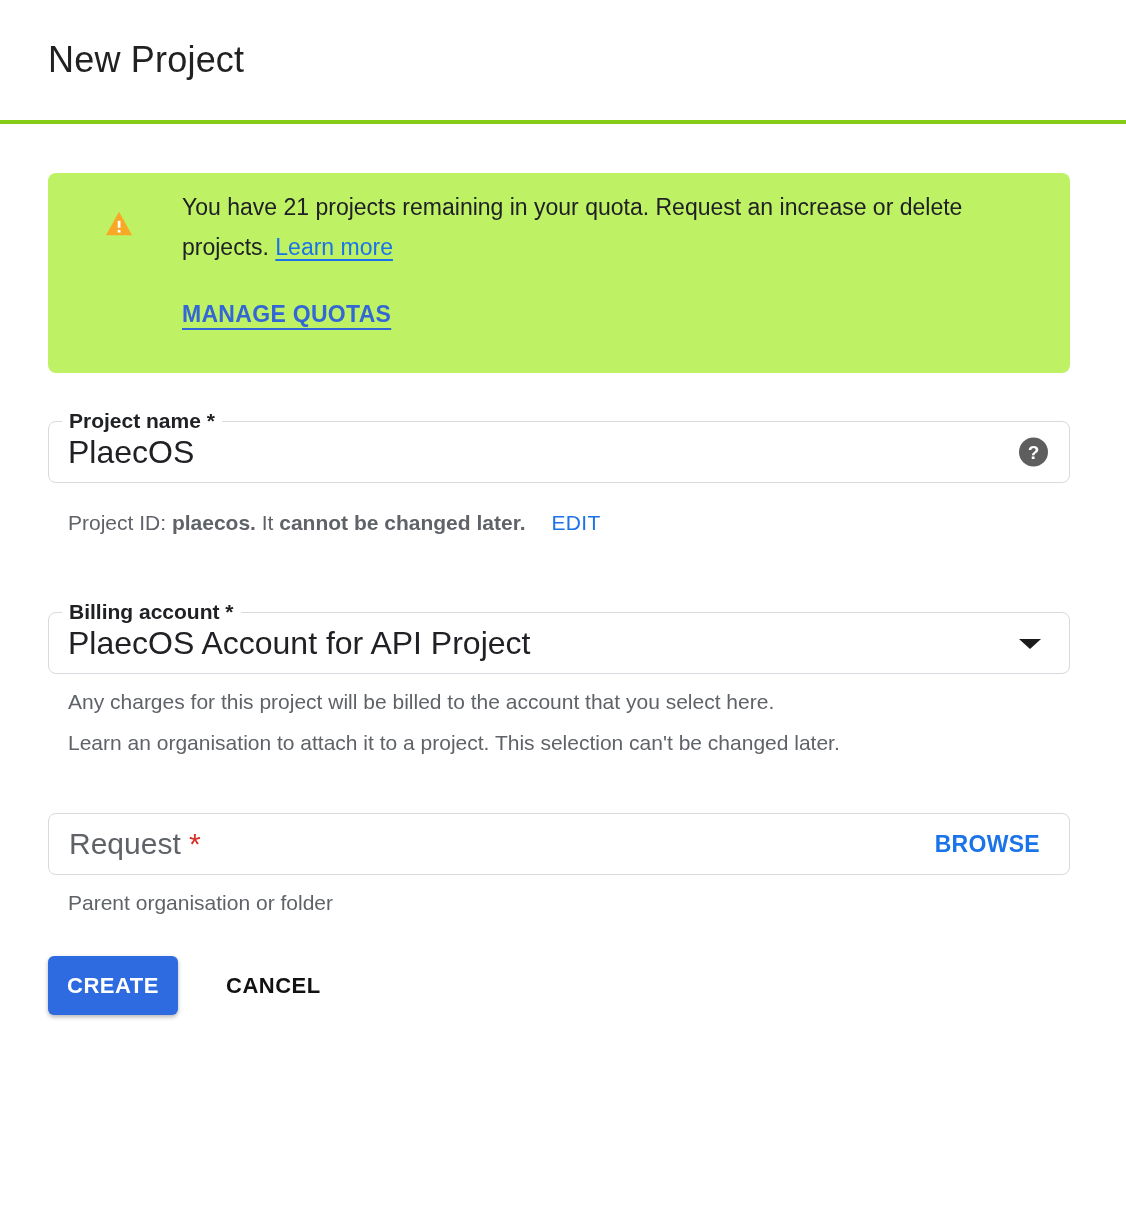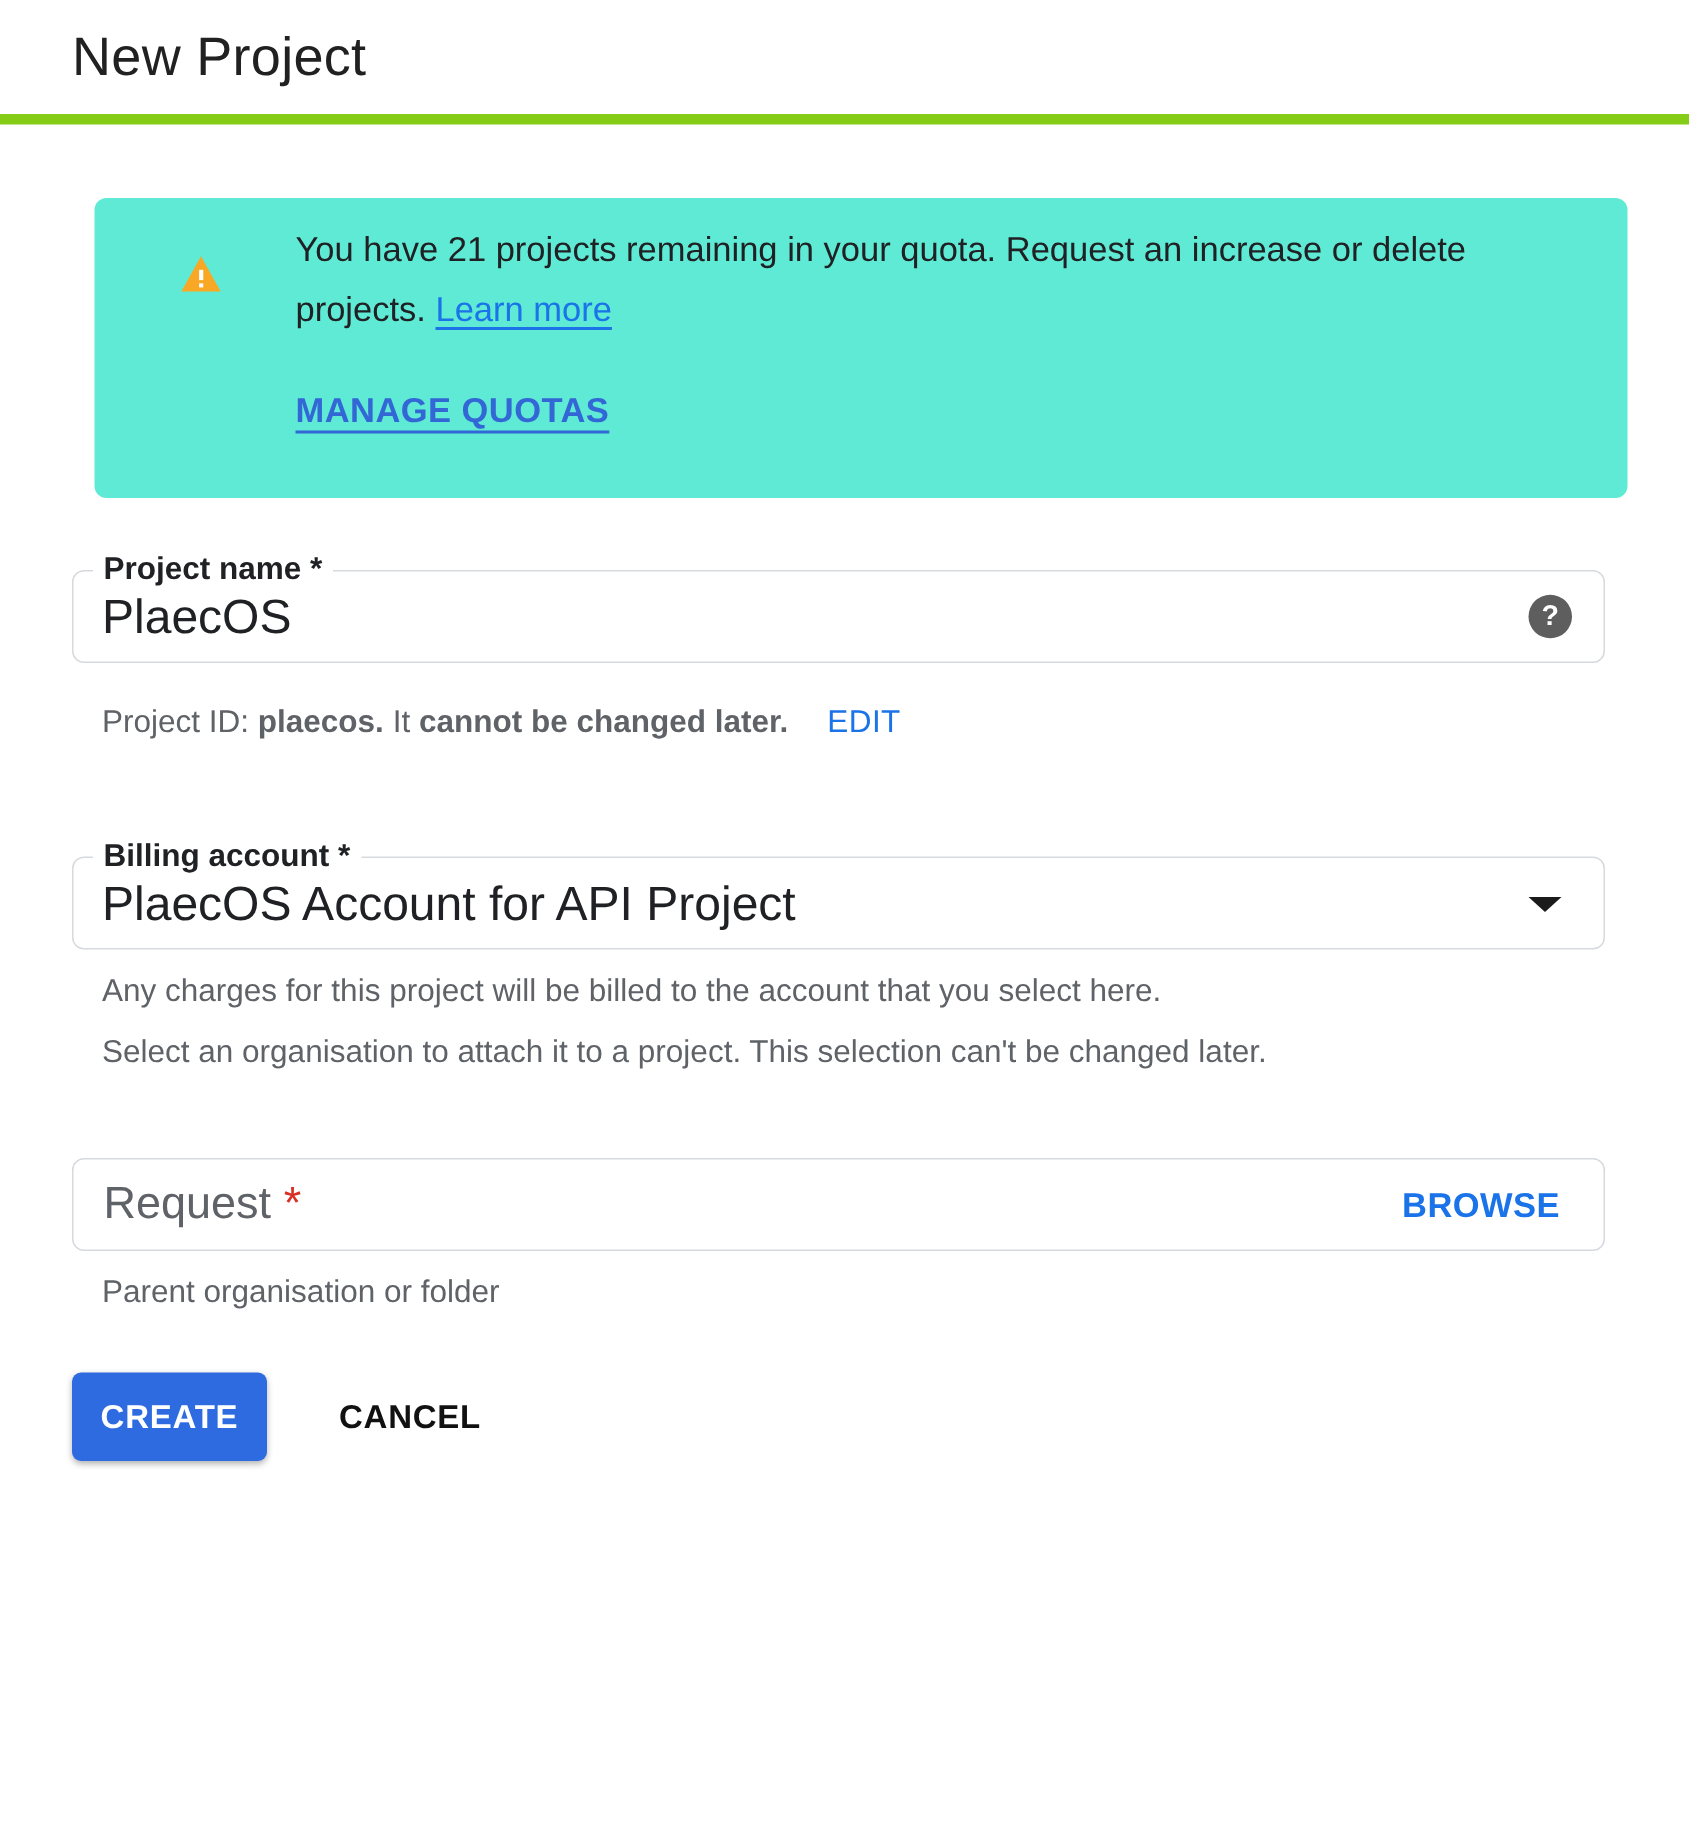--- a/index.html
+++ b/index.html
@@ -28,40 +28,39 @@
     display: flex; flex-direction: column; justify-content: space-between;
     padding: 1px 0;
   }
   .hamburger span { display: block; width: 38px; height: 5px; background: #3c4043; border-radius: 1px; }
   .logo { margin-left: 36px; font-size: 40px; letter-spacing: -0.5px; display: flex; align-items: baseline; }
   .logo-google span { font-weight: 400; }
   .logo-suffix { color: #9aa0a6; margin-left: 12px; font-weight: 400; }
 
   
   .page-header {
-    height: 83px;
+    height: 124px;
     display: flex; align-items: center;
     padding-left: 48px;
-    border-bottom: 7px solid #84cc16;
+    border-bottom: 4px solid #84cc16;
     background: #fff;
     position: relative; z-index: 2;
   }
   .page-header h1 { font-size: 36px; font-weight: 400; color: #212121; letter-spacing: 0.2px; }
 
   
   .content { padding: 0 56px 0 48px; }
 
   
   .notice {
     margin-top: 49px;
     width: 1022px; height: 200px;
-    background: #5eead4;
+    background: #bef264;
     border-radius: 8px;
     position: relative;
-    margin-left: 15px;
   }
   .warn-icon { position: absolute; left: 56px; top: 36px; width: 30px; height: 30px; }
   .notice-body { position: absolute; left: 134px; top: 14px; width: 840px; }
   .notice-msg { font-size: 23px; line-height: 40px; color: #202124; }
   .learn-link { color: #1a73e8; text-decoration: underline; text-decoration-thickness: 2px; text-underline-offset: 4px; cursor: pointer; }
   .manage-link {
     display: inline-block; margin-top: 34px;
     font-size: 23px; font-weight: 700; letter-spacing: 0.3px;
     color: #3367d6; text-decoration: underline; text-decoration-thickness: 2px; text-underline-offset: 6px;
     cursor: pointer;
@@ -184,21 +183,21 @@
 
     <p class="project-id-line"><span>Project ID: </span><span class="b">plaecos.</span><span> It </span><span class="b">cannot be changed later.</span><a class="edit-link">EDIT</a></p>
 
     <div class="form-field select-field mt-billing">
       <span class="notch-label"><span>Billing account</span> <span>*</span></span>
       <div class="field-value">PlaecOS Account for API Project</div>
       <span class="dropdown-arrow"></span>
     </div>
     <p class="helper">Any charges for this project will be billed to the account that you select here.</p>
 
-    <p class="helper">Select an organisation to attach it to a project. This selection can't be changed later.</p>
+    <p class="helper">Learn an organisation to attach it to a project. This selection can't be changed later.</p>
 
     <div class="form-field location-field mt-location">
       <div class="location-placeholder"><span>Request</span> <span class="req-red">*</span></div>
       <button class="browse-link">BROWSE</button>
     </div>
     <p class="helper">Parent organisation or folder</p>
 
     <div class="actions">
       <button class="create-btn">CREATE</button>
       <button class="cancel-btn">CANCEL</button>

